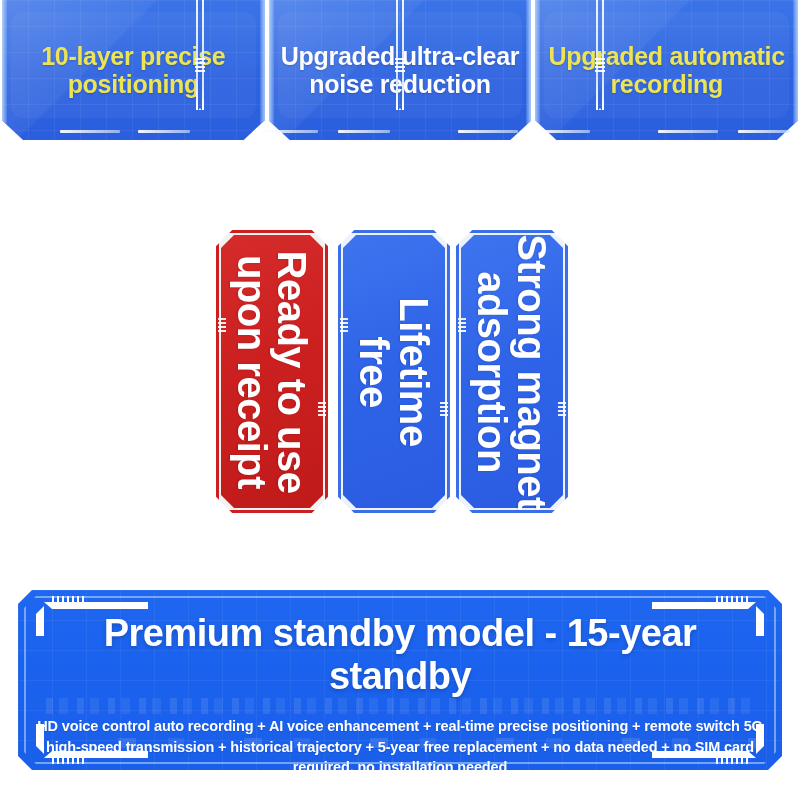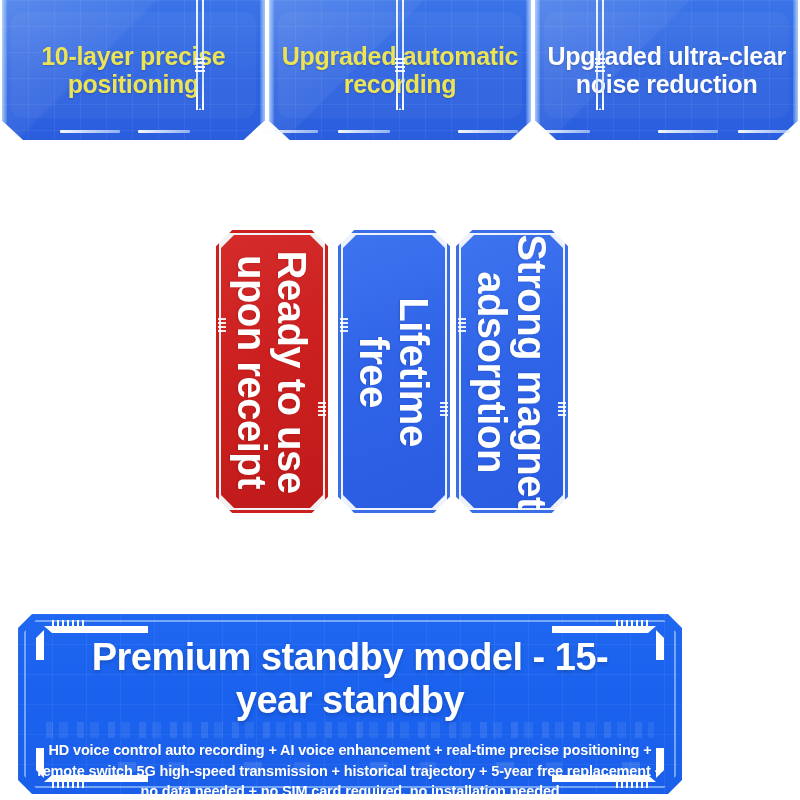--- a/index.html
+++ b/index.html
@@ -186,22 +186,22 @@
     position: absolute;
     width: 8px; height: 16px;
     background: repeating-linear-gradient(180deg, rgba(255,255,255,.9) 0 2px, transparent 2px 4px);
     z-index: 5;
     pointer-events: none;
   }
 
   
   .banner {
     position: absolute;
-    left: 18px; top: 614px;
-    width: 664px; height: 180px;
+    left: 18px; top: 590px;
+    width: 764px; height: 180px;
     background:
       linear-gradient(180deg, #1f67f0 0%, #1a62ee 45%, #1a5fea 100%);
     clip-path: polygon(0 14px, 14px 0, calc(100% - 14px) 0, 100% 14px,
                        100% calc(100% - 14px), calc(100% - 14px) 100%,
                        14px 100%, 0 calc(100% - 14px));
     overflow: hidden;
     padding-left: 12px;
   }
   .banner-grid {
     position: absolute; inset: 0;
@@ -303,27 +303,27 @@
 
   <div class="feature-card">
     <span class="card-edge-l"></span>
     <span class="card-edge-r"></span>
     <div class="feature-label label-yellow">10-layer precise positioning</div>
   </div>
 
   <div class="feature-card">
     <span class="card-edge-l"></span>
     <span class="card-edge-r"></span>
-    <div class="feature-label label-yellow">Upgraded automatic recording</div>
+    <div class="feature-label label-white">Upgraded ultra-clear noise reduction</div>
   </div>
 
   <div class="feature-card">
     <span class="card-edge-l"></span>
     <span class="card-edge-r"></span>
-    <div class="feature-label label-white">Upgraded ultra-clear noise reduction</div>
+    <div class="feature-label label-yellow">Upgraded automatic recording</div>
   </div>
 
 </div>
 
 <div class="divider" style="left:193px">
   <i class="a"></i>
     <i class="b"></i>
     <u></u>
     <s></s>
 </div>

